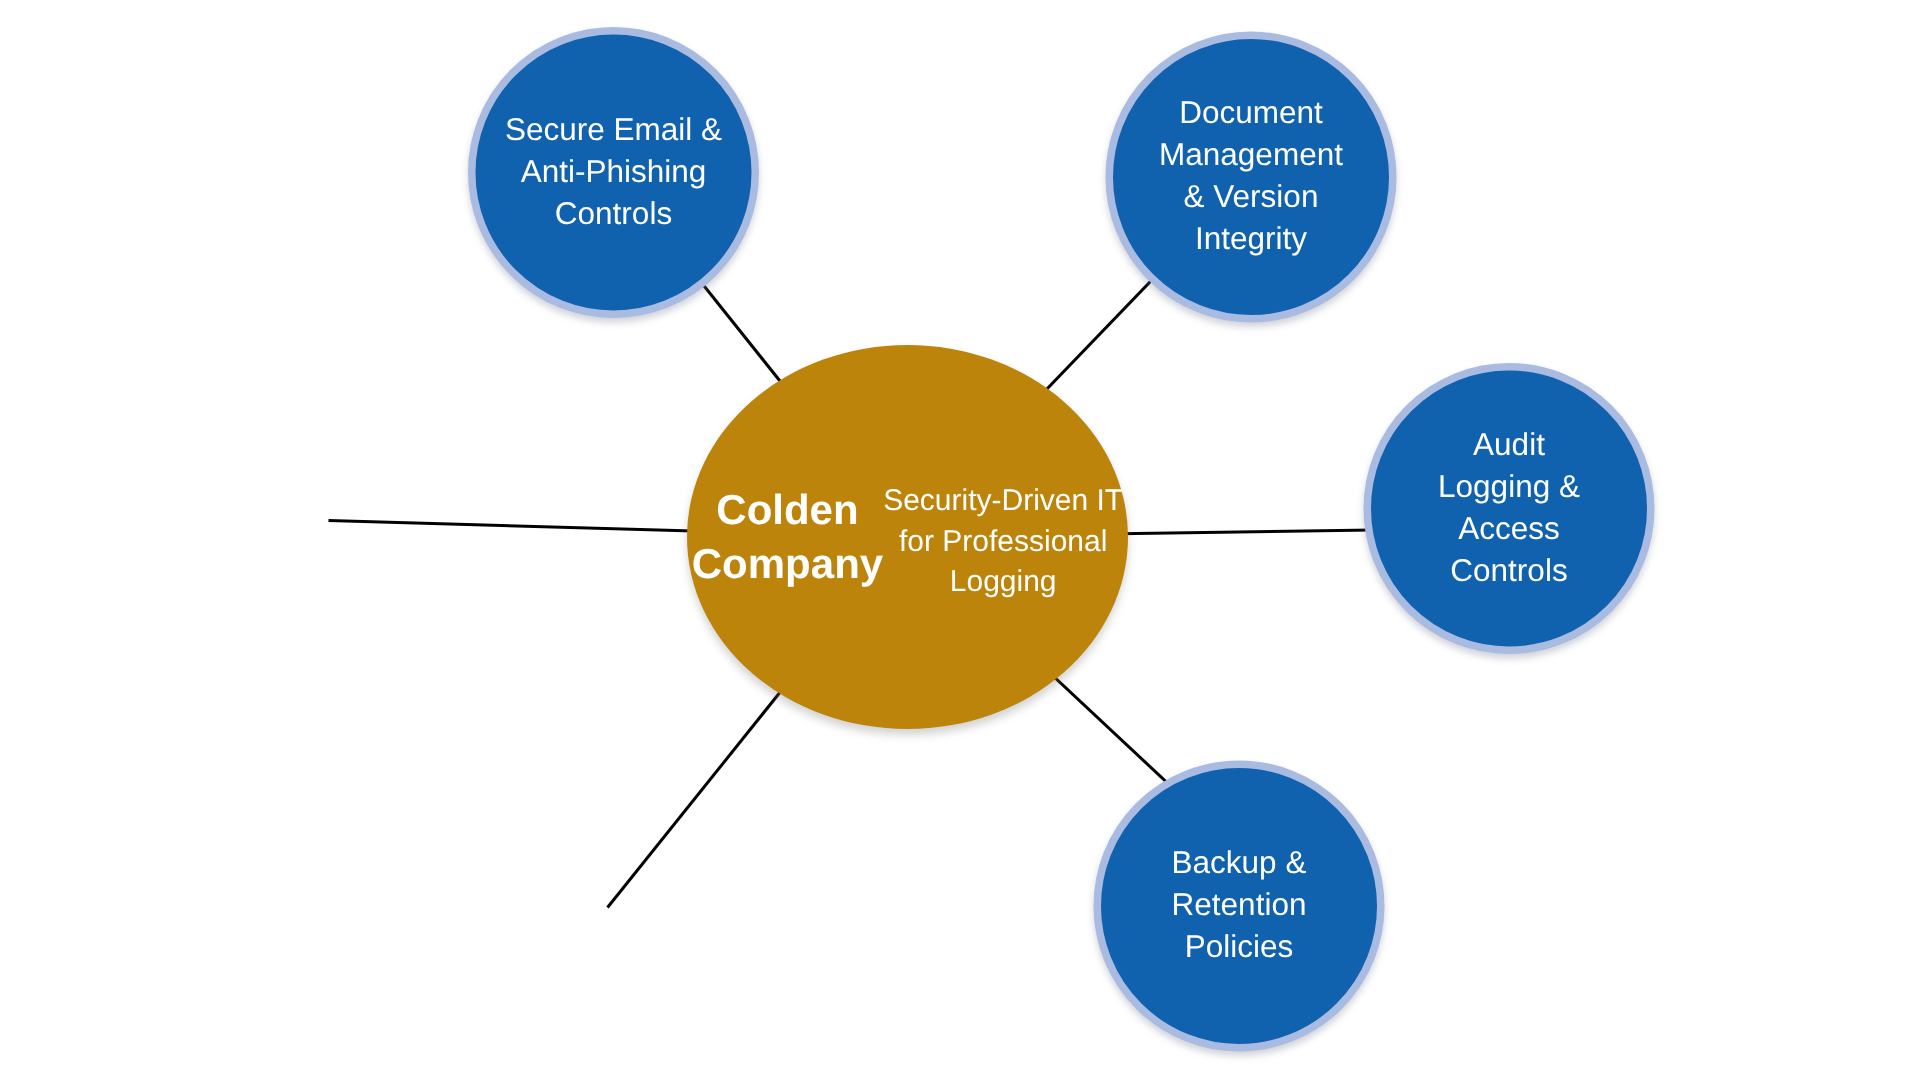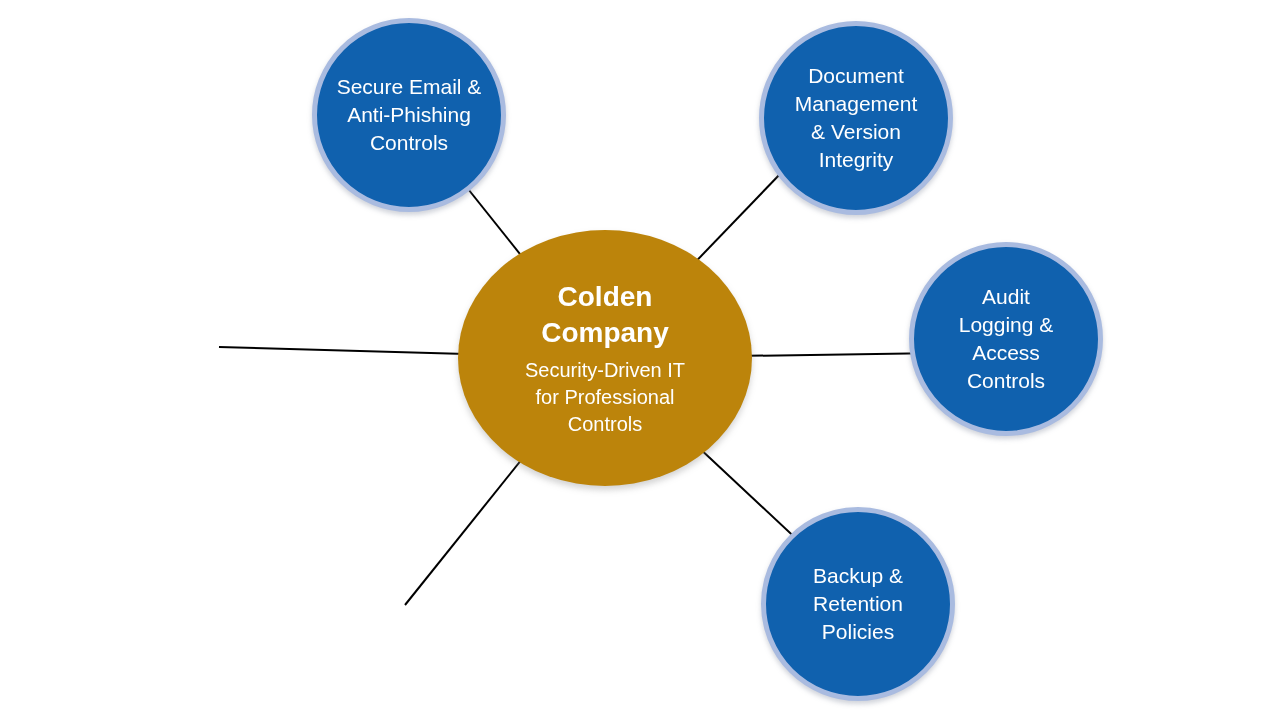--- a/index.html
+++ b/index.html
@@ -47,21 +47,21 @@
   #center-ellipse {
     position: absolute;
     left: 458px;
     top: 230px;
     width: 294px;
     height: 256px;
     border-radius: 50%;
     background: #BC840B;
     color: #ffffff;
     display: flex;
-    flex-direction: column;
+    flex-direction: row;
     align-items: center;
     justify-content: center;
     text-align: center;
     z-index: 3;
     box-shadow: 0 4px 6px rgba(130,130,130,0.35);
   }
   #center-title {
     white-space: pre-line;
     font-weight: 700;
     font-size: 28px;
@@ -87,43 +87,43 @@
       <line x1="603" y1="358" x2="405" y2="605" stroke="#000000" stroke-width="2"></line>
       <line x1="603" y1="358" x2="866" y2="604" stroke="#000000" stroke-width="2"></line>
     </svg>
 
   <div class="node" style="left: 312px; top: 18px; background: rgb(16, 97, 174); border-color: rgb(169, 187, 224); color: rgb(255, 255, 255);">
     <div class="node-label">Secure Email &amp;
 Anti-Phishing
 Controls</div>
   </div>
 
-  <div class="node" style="left: 759px; top: 21px; background: rgb(16, 97, 174); border-color: rgb(169, 187, 224); color: rgb(255, 255, 255);">
+  <div class="node" style="left: 737px; top: 21px; background: rgb(16, 97, 174); border-color: rgb(169, 187, 224); color: rgb(255, 255, 255);">
     <div class="node-label">Document
 Management
 &amp; Version
 Integrity</div>
   </div>
 
 
   <div class="node" style="left: 909px; top: 242px; background: rgb(16, 97, 174); border-color: rgb(169, 187, 224); color: rgb(255, 255, 255);">
     <div class="node-label">Audit
 Logging &amp;
 Access
 Controls</div>
   </div>
 
 
-  <div class="node" style="left: 761px; top: 507px; background: rgb(16, 97, 174); border-color: rgb(169, 187, 224); color: rgb(255, 255, 255);">
+  <div class="node" style="left: 729px; top: 507px; background: rgb(16, 97, 174); border-color: rgb(169, 187, 224); color: rgb(255, 255, 255);">
     <div class="node-label">Backup &amp;
 Retention
 Policies</div>
   </div>
 
   <div id="center-ellipse" style="background: rgb(188, 132, 11); color: rgb(255, 255, 255);">
     <div id="center-title">Colden
 Company</div>
     <div id="center-subtitle">Security-Driven IT
 for Professional
-Controls</div>
+Logging</div>
   </div>
 
 </div>
 
 </body></html>

